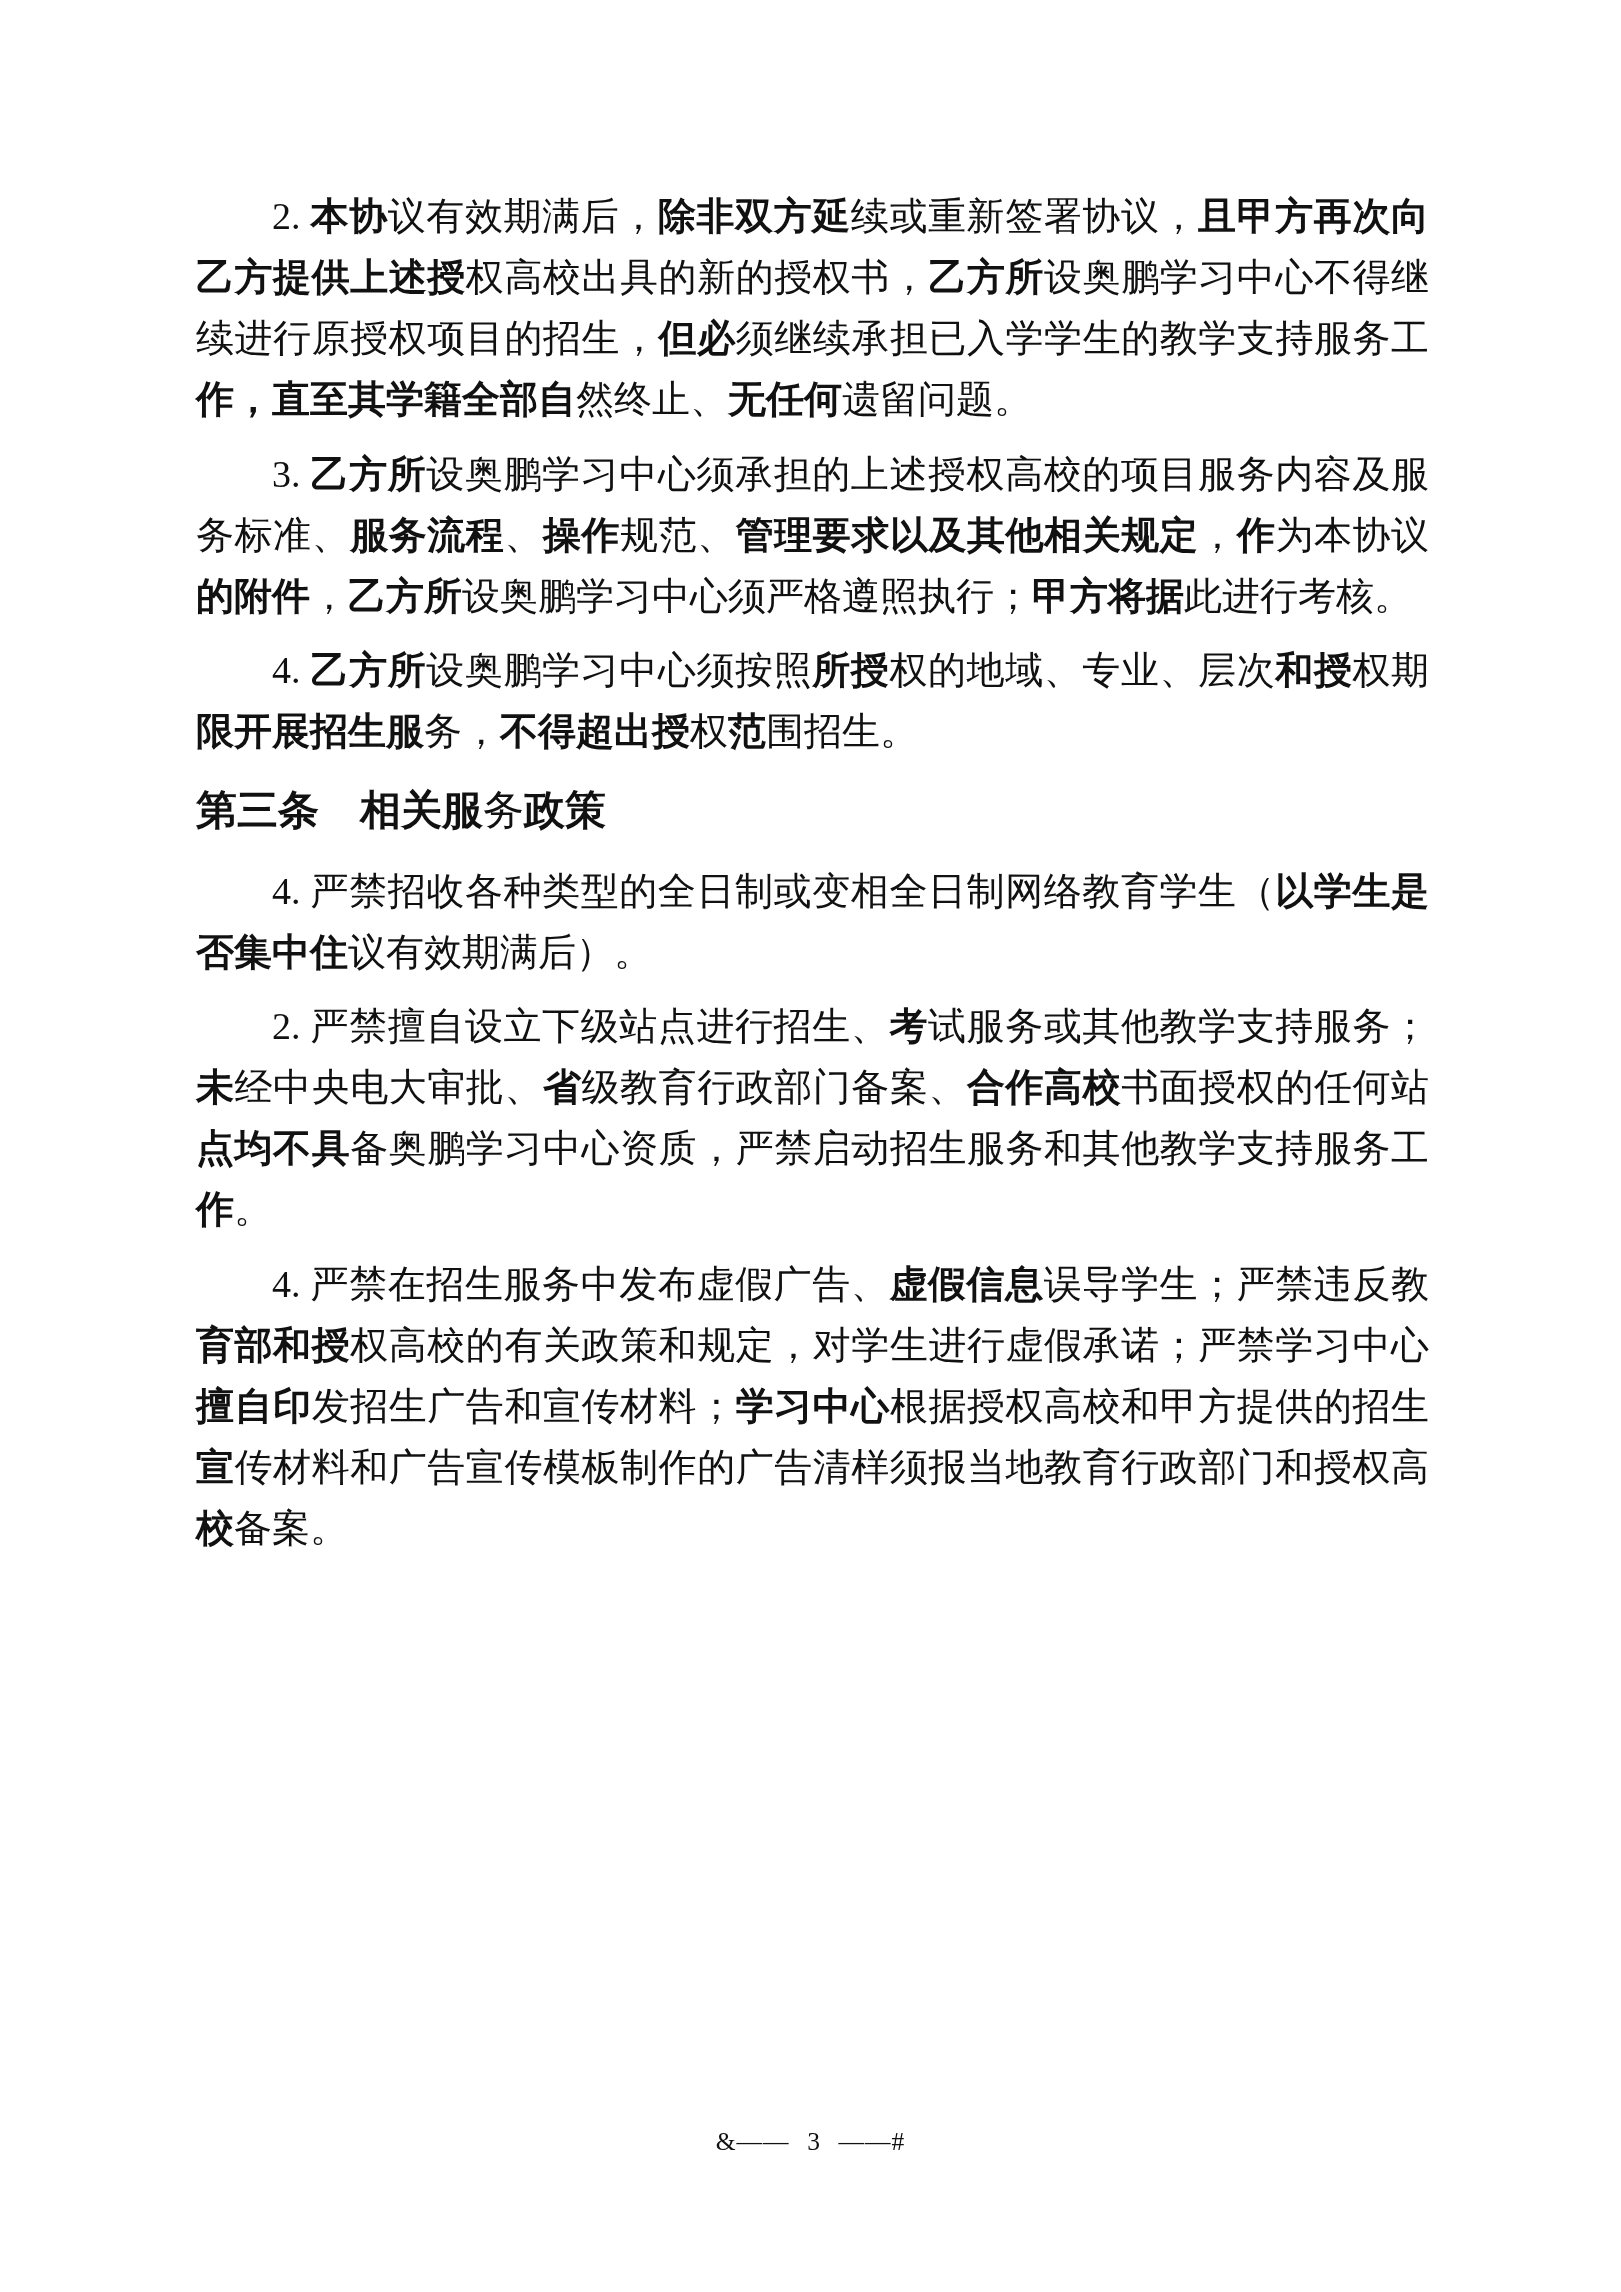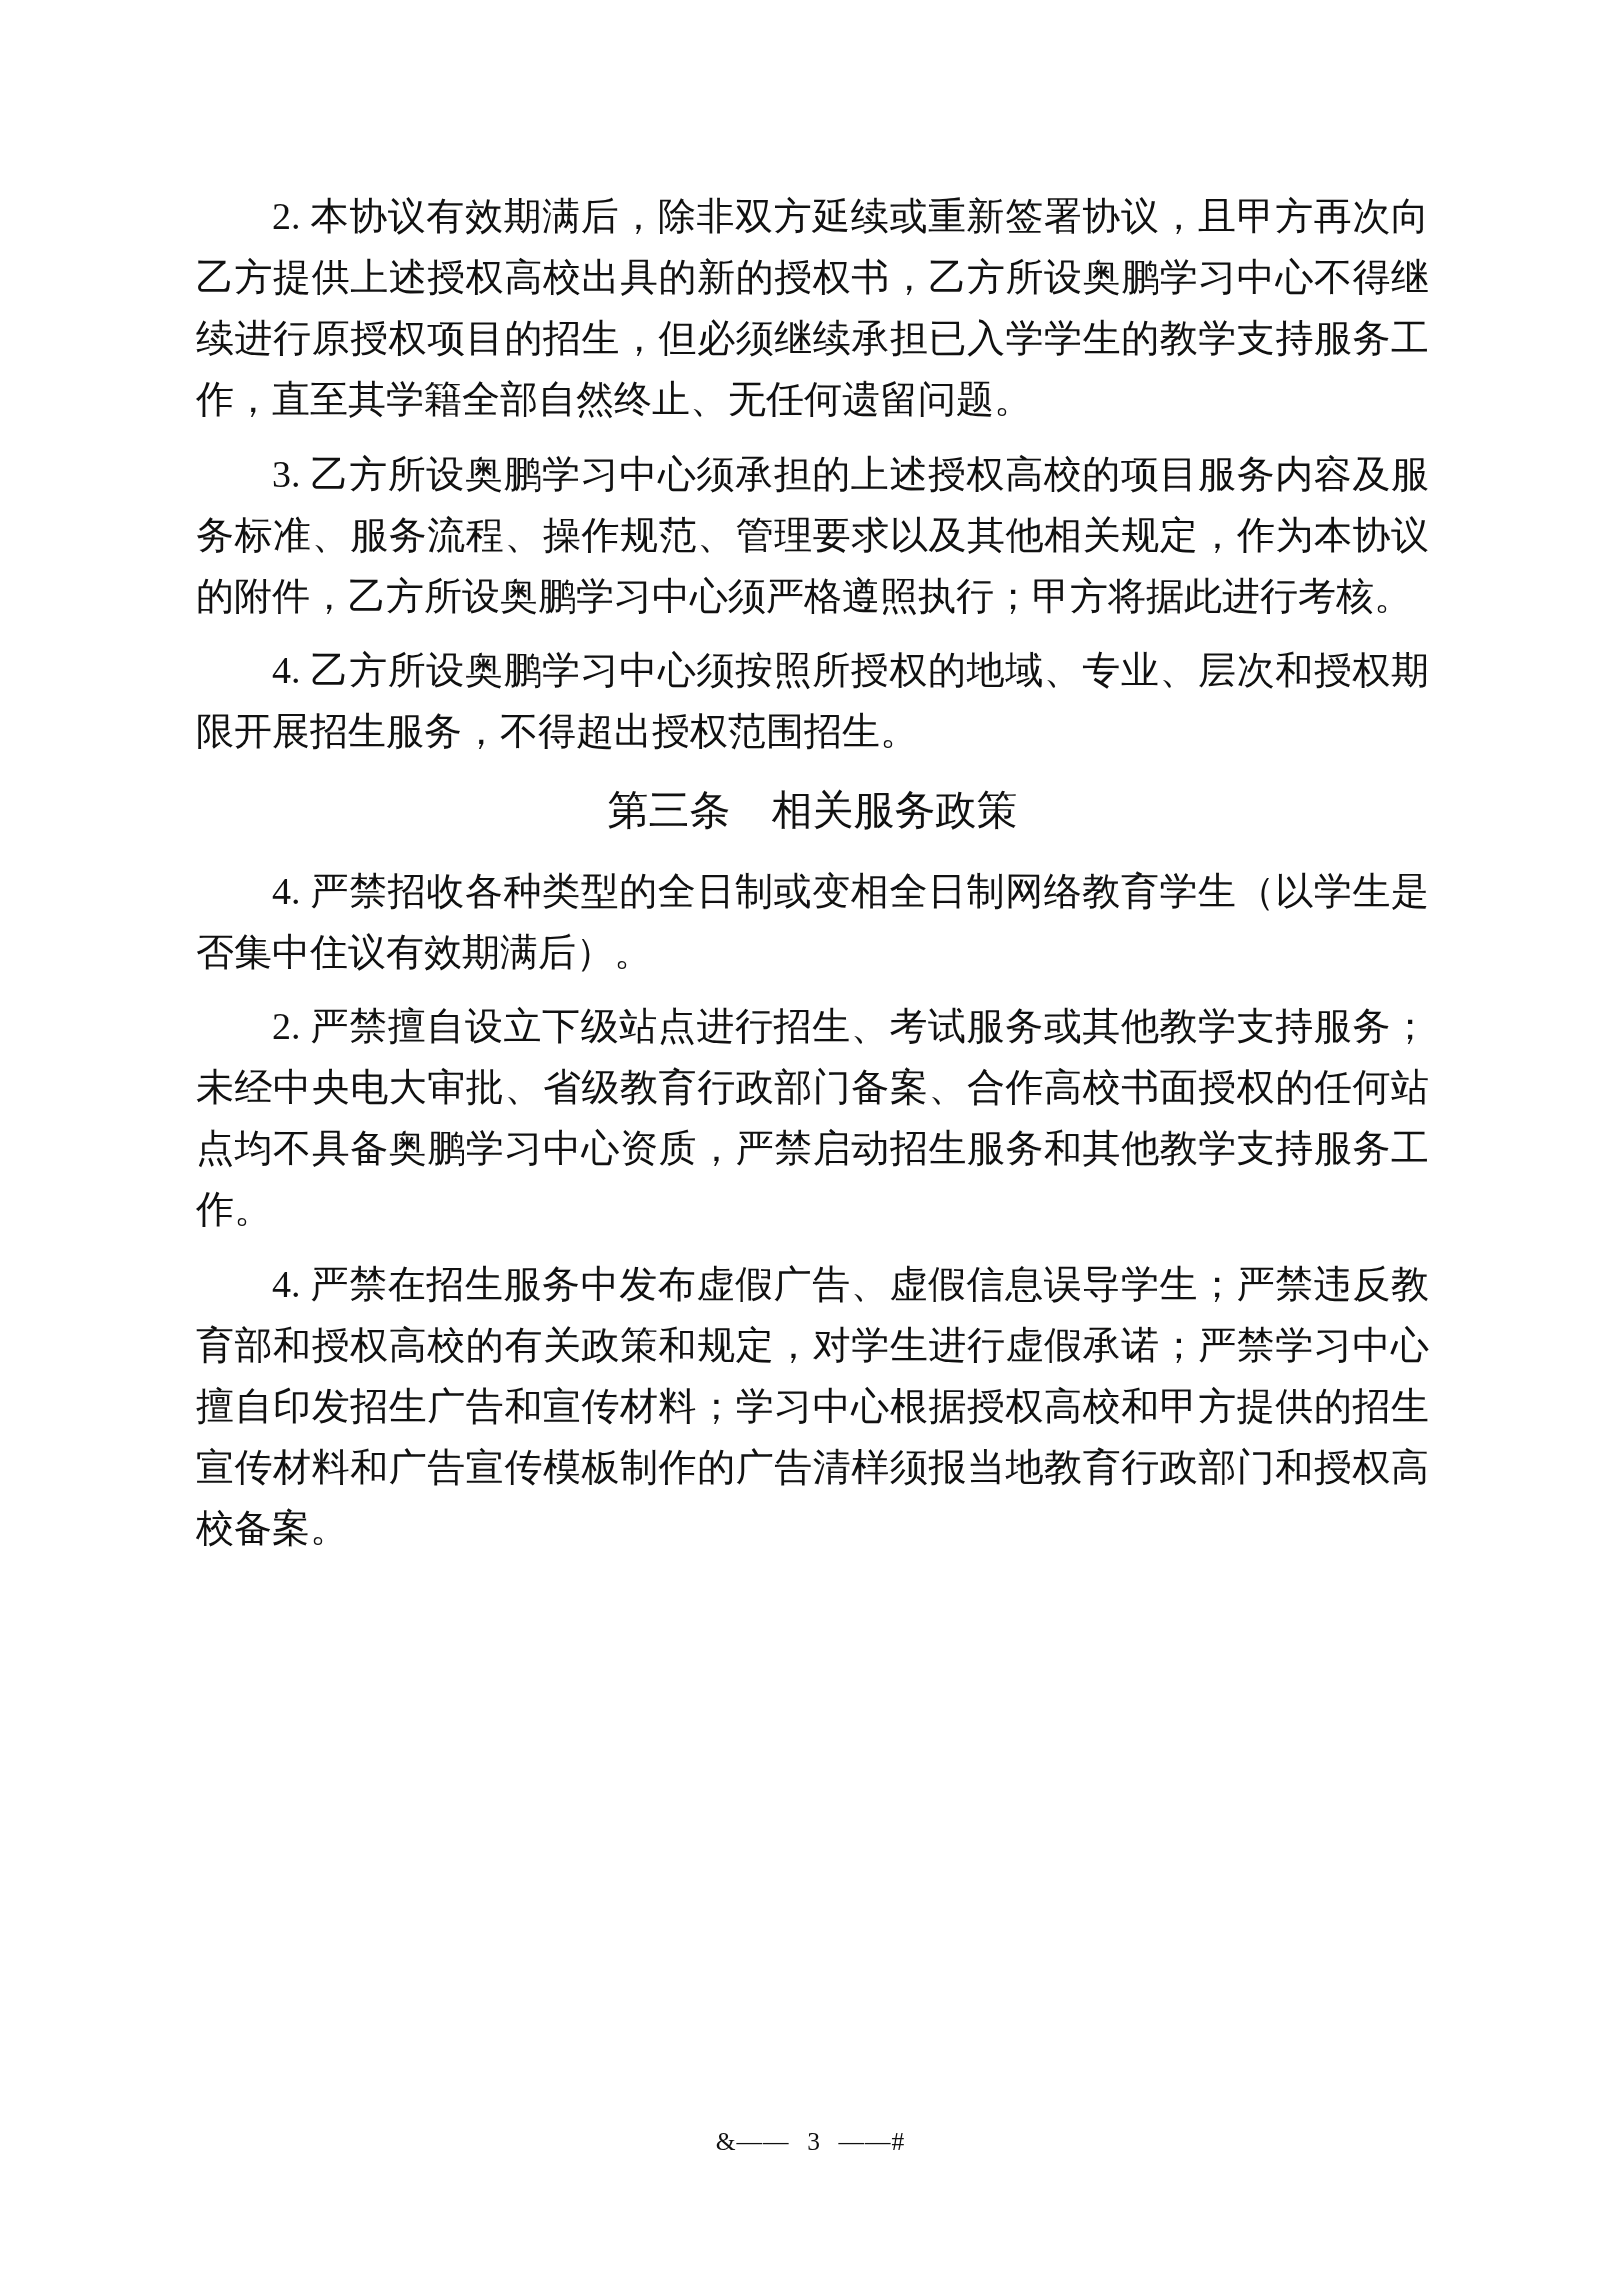--- a/index.html
+++ b/index.html
@@ -18,31 +18,30 @@
     line-height: 61px;
     text-align: justify;
   }
   p.body-para {
     margin: 0 0 13.7px 0;
     text-indent: 2em;
     word-break: break-all;
   }
   h2.section-heading {
     margin: 2px 0 15.7px 0;
-    text-align: center;
     text-indent: 0;
     font-size: 41px;
     line-height: 69px;
     font-weight: 700;
     font-family: "Liberation Sans", sans-serif;
   }
   
   .seg-b {
     font-family: "Liberation Sans", sans-serif;
-    font-weight: 400;
+    font-weight: 700;
   }
   .seg-r {
     font-family: "Liberation Serif", serif;
     font-weight: 400;
   }
   h2.section-heading .seg-r {
     font-family: "Liberation Sans", sans-serif;
     font-weight: 400;
   }
   .page-footer {

